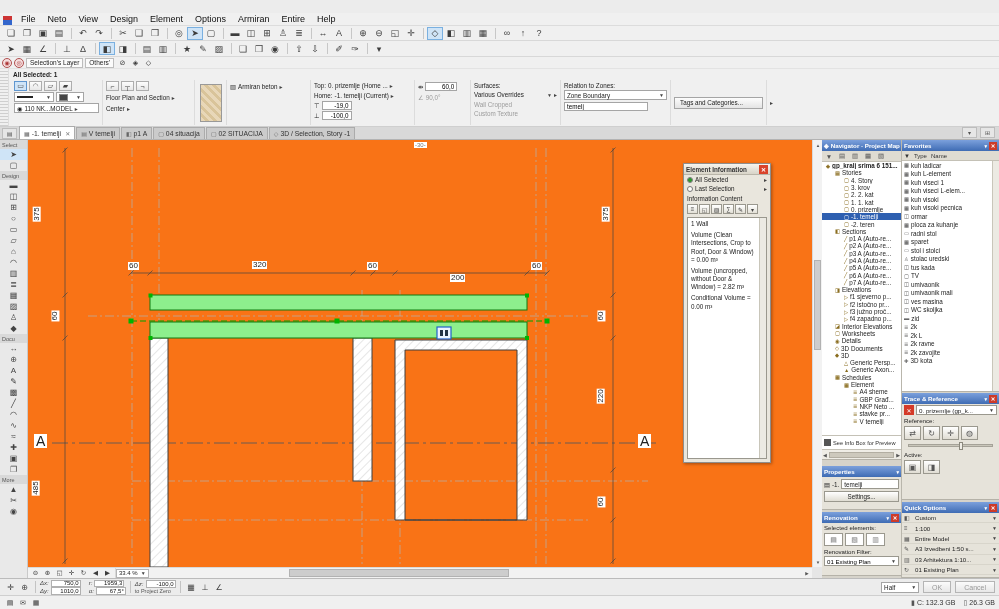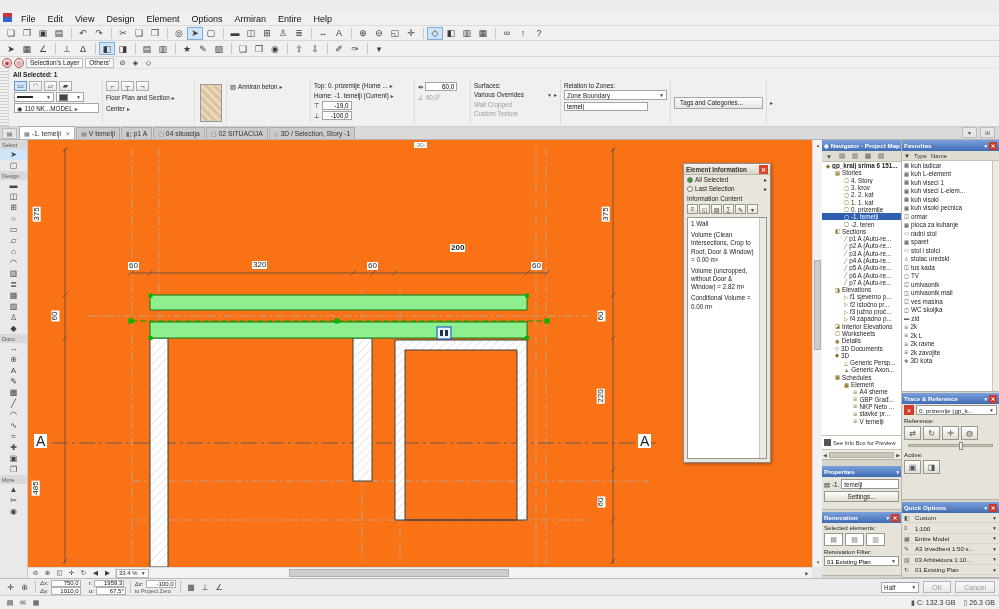--- a/index.html
+++ b/index.html
@@ -7,21 +7,21 @@
 body{font-family:"Liberation Sans",sans-serif;background:#8a8a8a;position:relative;font-size:8px}
 .app{position:absolute;inset:0;background:#ececec}
 .band{position:absolute;left:0;right:0}
 
 .titlebar{top:0;height:13px;background:#121212;color:#fff;display:flex;align-items:center;padding-left:3px;font-size:8px}
 .app-icon{width:8px;height:8px;background:linear-gradient(135deg,#2f7fd6 50%,#e8a33d 50%);margin-right:3px;flex:none}
 .win-btns{margin-left:auto;display:flex;height:100%}
 .win-btn{width:20px;display:flex;align-items:center;justify-content:center;font-size:7px;color:#fff}
 .win-btn.close{background:#d11b26}
 
-.menubar{top:13px;height:13px;background:#f0f0f0;border-bottom:1px solid #dcdcdc;display:flex;align-items:flex-start;font-size:9px;color:#111}
+.menubar{top:13px;height:13px;background:#f0f0f0;border-bottom:1px solid #dcdcdc;display:flex;align-items:flex-end;font-size:9px;color:#111}
 .menu-badge{width:9px;height:9px;margin:0 3px;background:linear-gradient(#c33 50%,#36c 50%)}
 .menu-item{padding:0 6px;height:100%;display:flex;align-items:center;cursor:default}
 
 .tb{display:flex;align-items:center;padding:0 3px;background:#f0f0f0;border-bottom:1px solid #d8d8d8}
 .tb1{top:26px;height:15px}
 .tb2{top:41px;height:16px}
 .tbi{width:16px;height:13px;display:flex;align-items:center;justify-content:center;font-size:9px;color:#3d3d3d;border:1px solid transparent}
 .tbi.sel{background:#cfe4f7;border-color:#7ab0e0}
 .tbi.sep{width:8px}
 .tbi.sep::before{content:"";width:1px;height:11px;background:#c7c7c7}
@@ -162,21 +162,21 @@
 </head>
 <body>
 
 <div class="app">
 
 
   <div class="band menubar">
     <span class="menu-badge"></span>
 
   <span class="menu-item">File</span>
-      <span class="menu-item">Edit</span>
+      <span class="menu-item">Neto</span>
       <span class="menu-item">View</span>
       <span class="menu-item">Design</span>
       <span class="menu-item">Element</span>
       <span class="menu-item">Options</span>
       <span class="menu-item">Armiran</span>
       <span class="menu-item">Entire</span>
       <span class="menu-item">Help</span>
     </div>
 
   <div class="band tb tb1">
@@ -844,21 +844,21 @@
             <rect x="412" y="190" width="3" height="6"></rect>
             <rect x="417" y="190" width="3" height="6"></rect>
           </g>
         </svg>
 
         <div class="labels">
 
         <div class="dim" style="left: 100px; top: 122px;">60</div>
             <div class="dim" style="left: 224px; top: 121px;">320</div>
             <div class="dim" style="left: 339px; top: 122px;">60</div>
-            <div class="dim" style="left: 422px; top: 104px; font-weight: bold;">200</div>
+            <div class="dim" style="left: 422px; top: 134px;">200</div>
             <div class="dim" style="left: 503px; top: 122px;">60</div>
             <div class="dim" style="left: 1px; top: 70px; transform: rotate(-90deg);">375</div>
             <div class="dim" style="left: 570px; top: 70px; transform: rotate(-90deg);">375</div>
             <div class="dim" style="left: 22px; top: 172px; transform: rotate(-90deg);">60</div>
             <div class="dim" style="left: 568px; top: 172px; transform: rotate(-90deg);">60</div>
             <div class="dim" style="left: 565px; top: 252px; transform: rotate(-90deg);">220</div>
             <div class="dim" style="left: 568px; top: 358px; transform: rotate(-90deg);">60</div>
             <div class="dim" style="left: 0px; top: 344px; transform: rotate(-90deg);">485</div>
             <div class="dim big" style="left: 6px; top: 294px;">A</div>
             <div class="dim big" style="left: 610px; top: 294px;">A</div>

